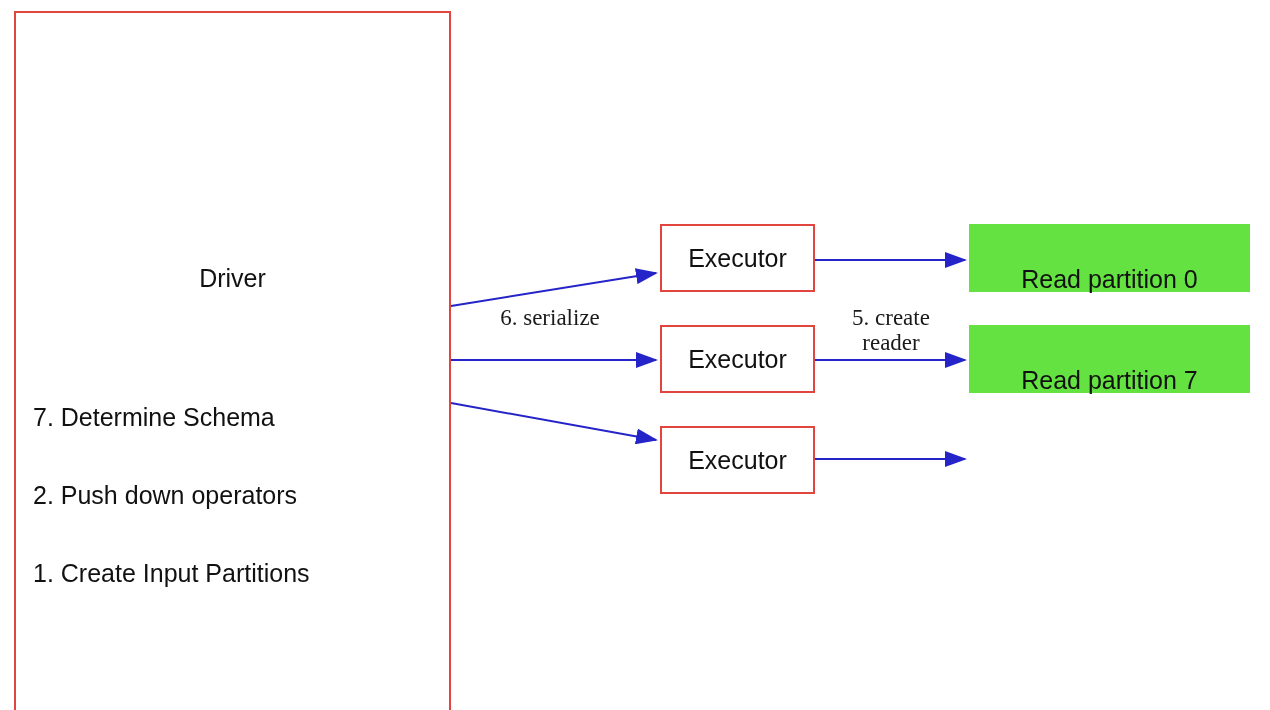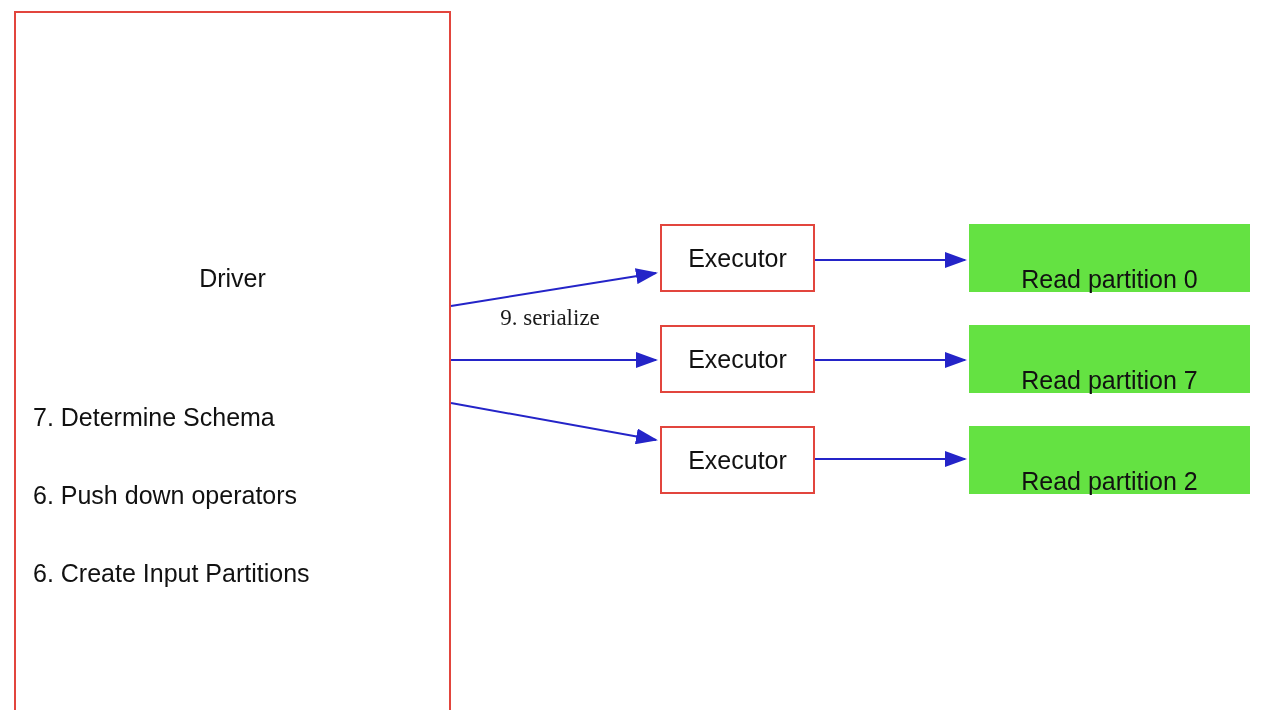--- a/index.html
+++ b/index.html
@@ -107,42 +107,43 @@
     <line class="arrow-line" x1="451" y1="403" x2="656" y2="440" marker-end="url(#ah)"></line>
     <line class="arrow-line" x1="815" y1="260" x2="965" y2="260" marker-end="url(#ah)"></line>
     <line class="arrow-line" x1="815" y1="360" x2="965" y2="360" marker-end="url(#ah)"></line>
     <line class="arrow-line" x1="815" y1="459" x2="965" y2="459" marker-end="url(#ah)"></line>
   </svg>
 
   <div class="box driver-box">
     <div class="mono driver-title">Driver</div>
     <div class="mono driver-steps">
       <div>7. Determine Schema</div>
-      <div>6. Push down operators</div>
-      <div>6. Create Input Partitions</div>
+      <div>2. Push down operators</div>
+      <div>1. Create Input Partitions</div>
     </div>
   </div>
 
   <div class="box executor-box row-0">
     <span class="mono">Executor</span>
   </div>
   <div class="box executor-box row-1">
     <span class="mono">Executor</span>
   </div>
   <div class="box executor-box row-2">
     <span class="mono">Executor</span>
   </div>
 
   <div class="partition-box row-0">
     <span class="mono">Read partition 0</span>
   </div>
   <div class="partition-box row-1">
     <span class="mono">Read partition 7</span>
   </div>
-  <div class="partition-box row-2">
-    <span class="mono">Read partition 2</span>
-  </div>
 
   <div class="flow-label label-serialize">
-    <div>9. serialize</div>
+    <div>6. serialize</div>
+  </div>
+  <div class="flow-label label-reader">
+    <div>5. create</div>
+    <div>reader</div>
   </div>
 
 </div>
 
 </body></html>

